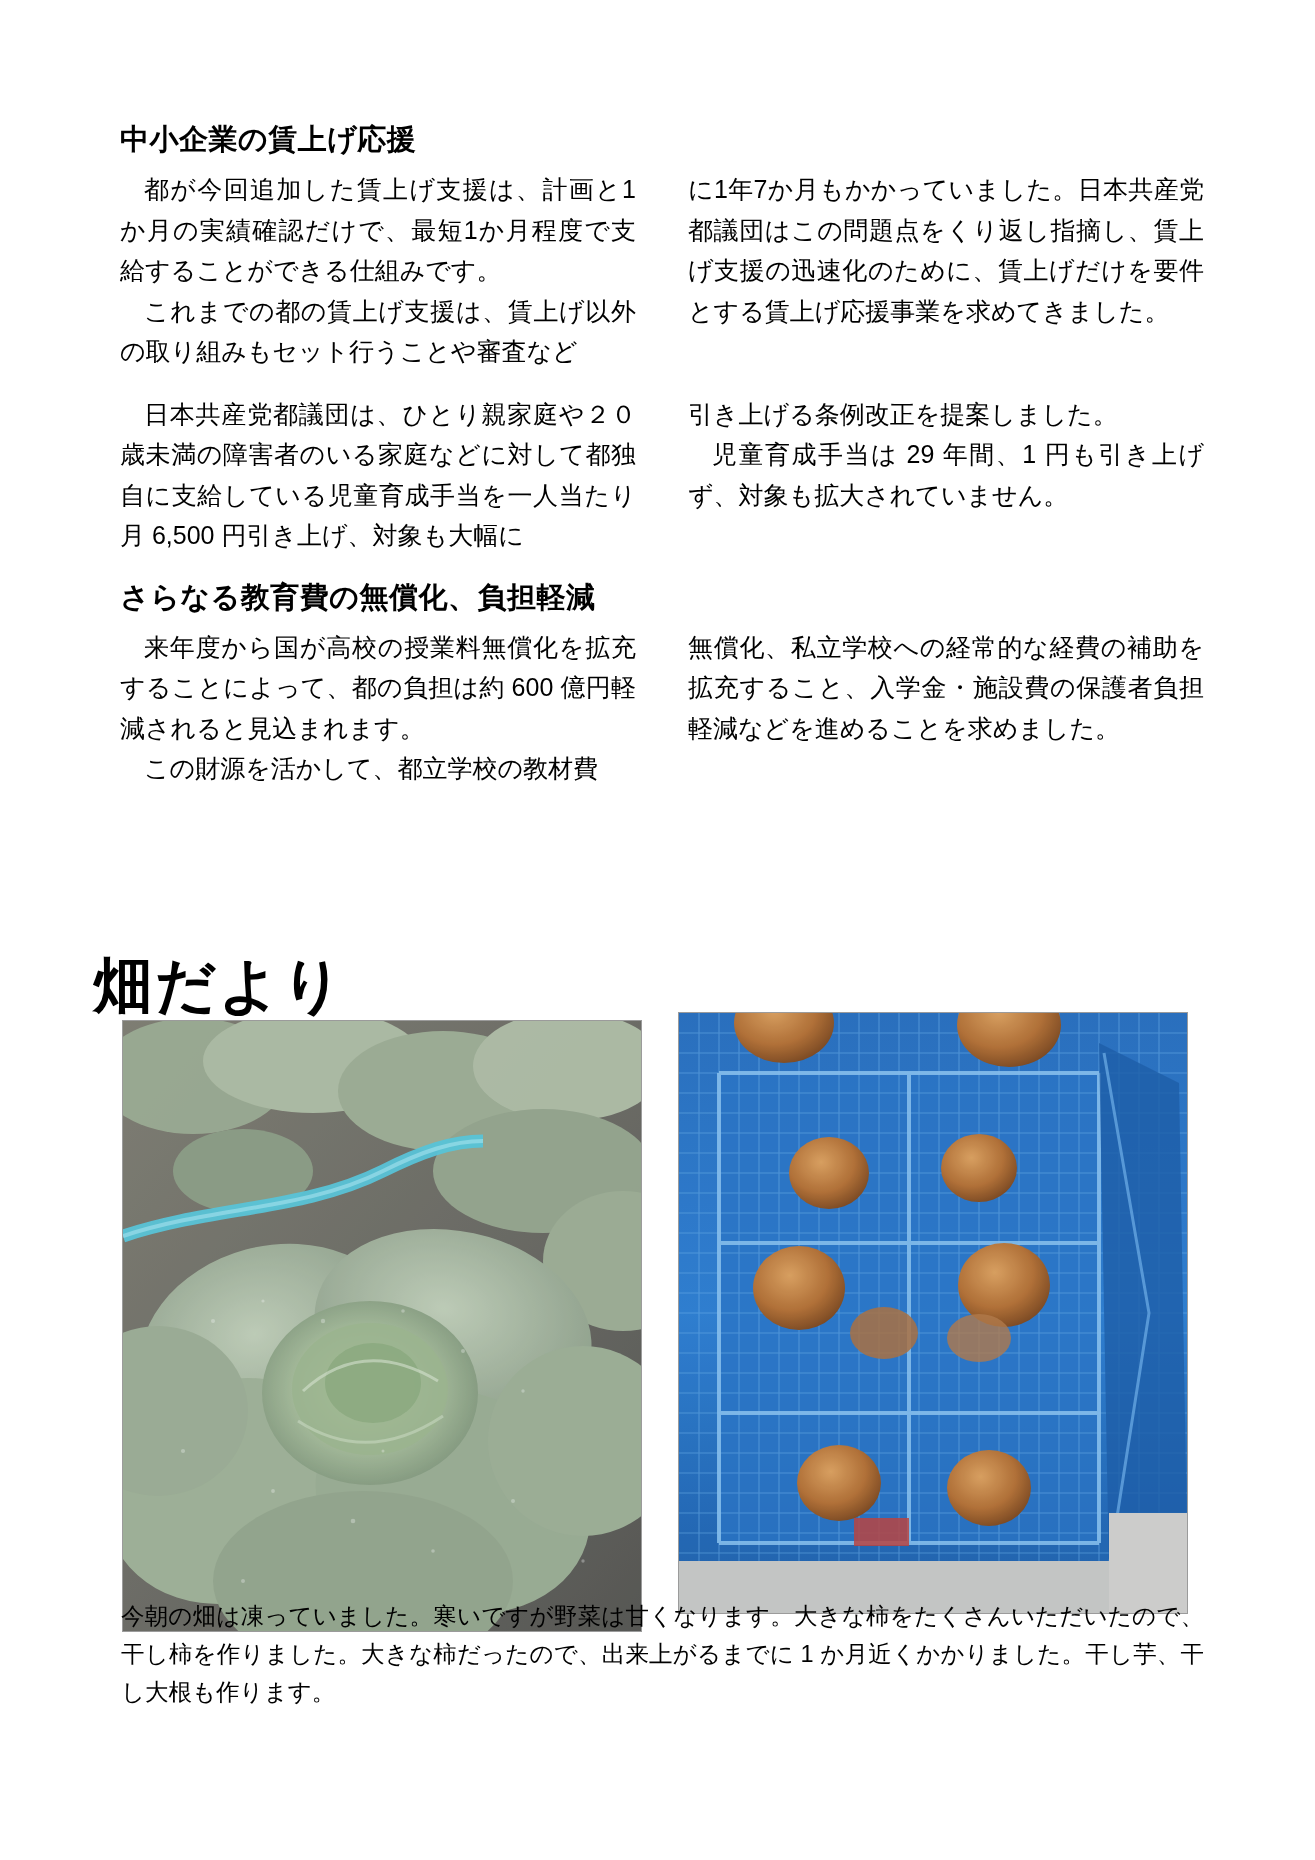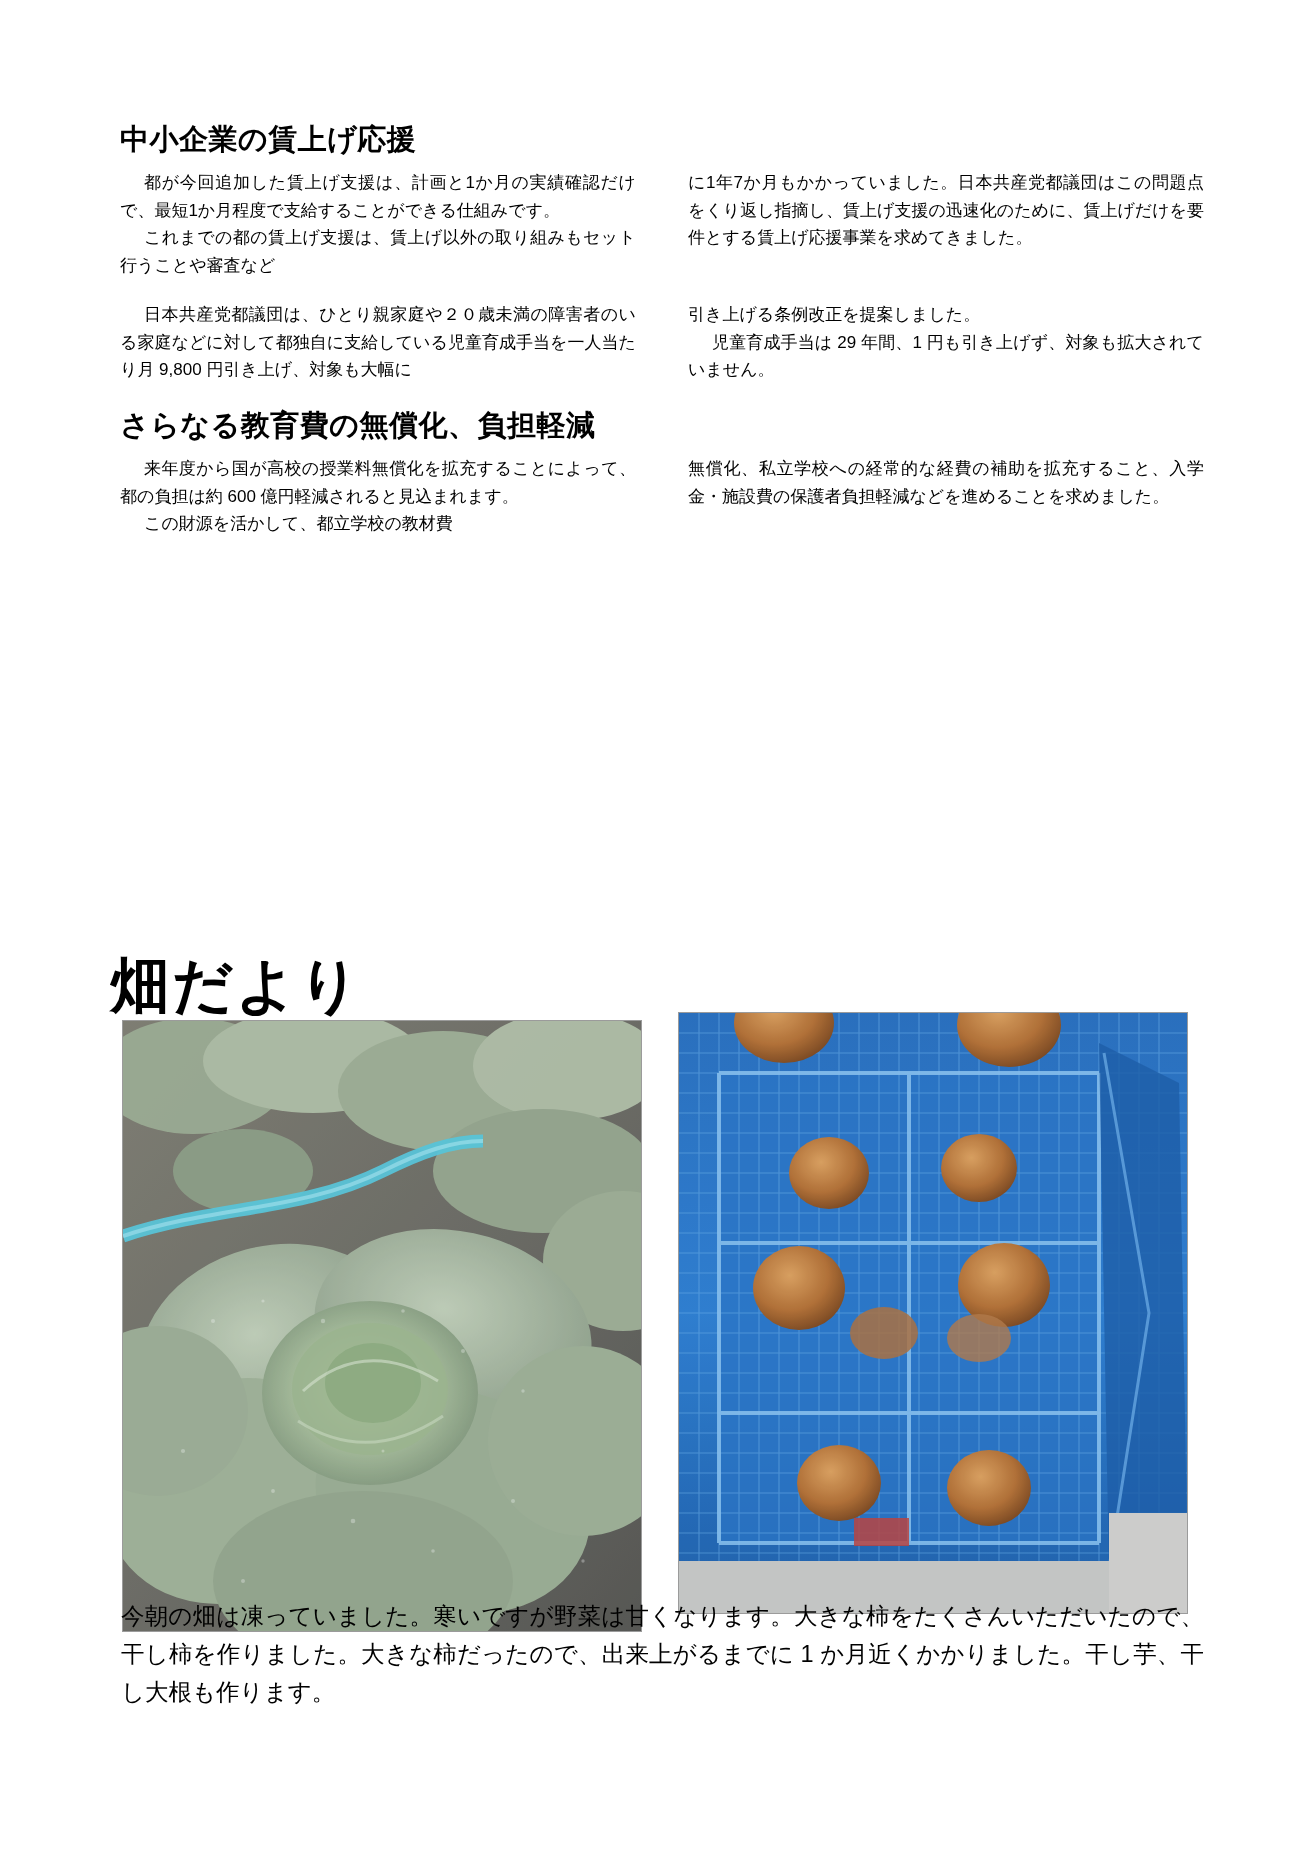--- a/index.html
+++ b/index.html
@@ -40,37 +40,37 @@
   .cols {
     display: flex;
     gap: 52px;
     margin-bottom: 22px;
   }
   .col {
     width: 516px;
   }
   .col p {
     margin: 0;
-    font-size: 17px;
+    font-size: 25px;
     line-height: 1.62;
     text-align: justify;
     text-justify: inter-ideograph;
   }
   .col p.indent {
     text-indent: 24px;
   }
 
   .blk1 { margin-bottom: 18px; }
   .blk2 { margin-bottom: 18px; }
   .blk3 { margin-bottom: 10px; }
 
   
   .hatake-title {
     position: absolute;
-    left: 110px;
+    left: 93px;
     top: 955px;
     font-size: 60px;
     font-weight: bold;
     letter-spacing: 2px;
     line-height: 1;
     font-family: "DejaVu Sans", sans-serif;
   }
 
   
   .photo {
@@ -122,21 +122,21 @@
         </div>
         <div class="col">
           <p>に1年7か月もかかっていました。日本共産党都議団はこの問題点をくり返し指摘し、賃上げ支援の迅速化のために、賃上げだけを要件とする賃上げ応援事業を求めてきました。</p>
         </div>
       </div>
     </div>
 
     <div class="blk2">
       <div class="cols">
         <div class="col">
-          <p class="indent">日本共産党都議団は、ひとり親家庭や２０歳未満の障害者のいる家庭などに対して都独自に支給している児童育成手当を一人当たり月 9,800 円引き上げ、対象も大幅に</p>
+          <p class="indent">日本共産党都議団は、ひとり親家庭や２０歳未満の障害者のいる家庭などに対して都独自に支給している児童育成手当を一人当たり月 6,500 円引き上げ、対象も大幅に</p>
         </div>
         <div class="col">
           <p>引き上げる条例改正を提案しました。</p>
           <p class="indent">児童育成手当は 29 年間、1 円も引き上げず、対象も拡大されていません。</p>
         </div>
       </div>
     </div>
 
     <div class="blk3">
       <div class="sec-head">さらなる教育費の無償化、負担軽減</div>

